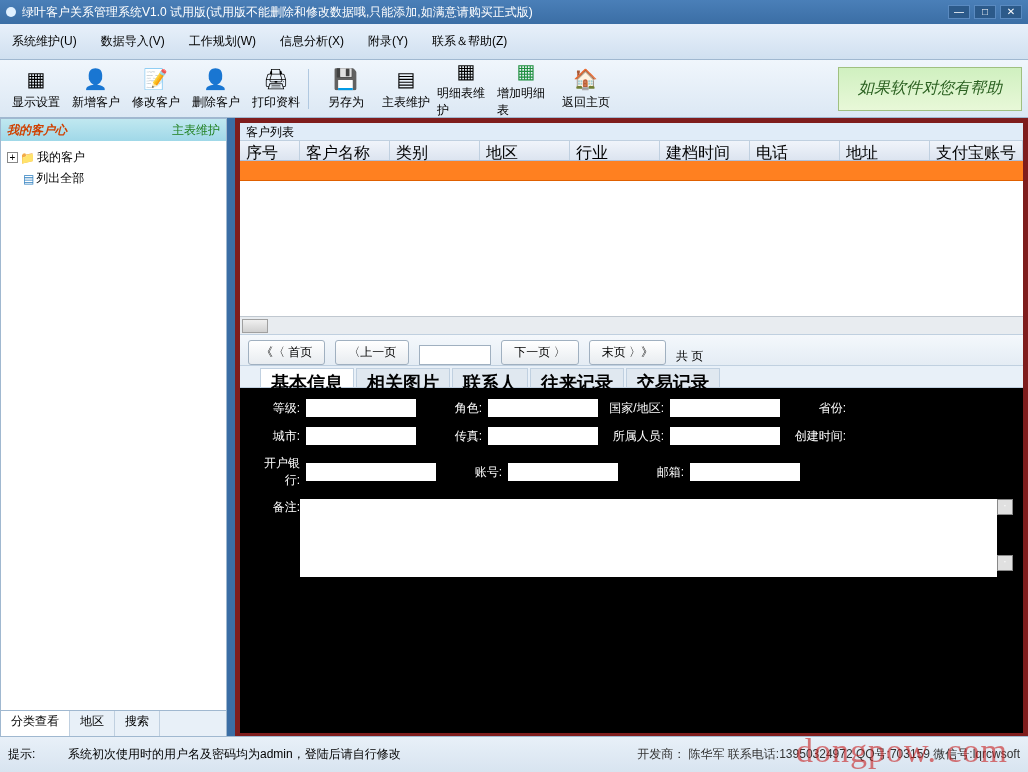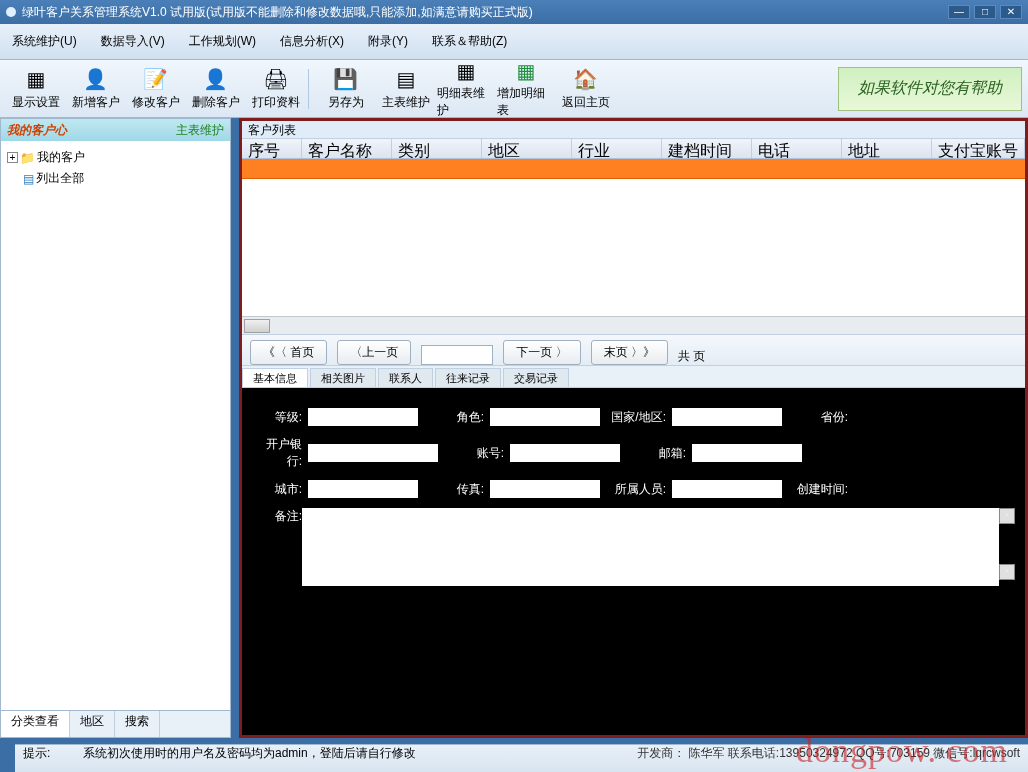--- a/index.html
+++ b/index.html
@@ -29,49 +29,49 @@
 .sidehdr { height:22px; background:linear-gradient(#c0e8f0,#a0d8e8); display:flex; align-items:center; justify-content:space-between; padding:8px 6px; font-size:12px; }
 .sidehdr .t1 { color:#d04000; font-weight:bold; font-style:italic; }
 .sidehdr .t2 { color:#208020; cursor:pointer; }
 .tree { flex:1; padding:6px; font-size:12px; overflow:auto; }
 .treenode { display:flex; align-items:center; gap:2px; padding:2px 0; cursor:pointer; }
 .treenode .exp { width:11px; height:11px; border:1px solid #888; font-size:10px; text-align:center; line-height:9px; }
 .sidetabs { height:27px; background:#e8f0f8; border-top:1px solid #a0b8d0; display:flex; font-size:12px; }
 .sidetab { padding:2px 10px; border-right:1px solid #c0d0e0; cursor:pointer; }
 .sidetab.active { background:#fff; }
 
-.content { flex:1; display:flex; flex-direction:column; background:#fff; border:3px solid #7f1d1d;margin-left:8px; }
+.content { flex:1; display:flex; flex-direction:column; background:#fff; border:5px solid #7f1d1d;margin-left:8px; }
 .listtitle { height:18px; background:#e0ecf8; font-size:12px; padding:0 6px; border-bottom:1px solid #c0d0e0; line-height:18px; }
 .gridhdr { height:20px; background:linear-gradient(#f0f4fa,#dce4f0); border-bottom:1px solid #b0c0d8; display:flex; font-size:16px; }
 .gridhdr div { border-right:1px solid #c0d0e0; padding:2px 6px; white-space:nowrap; }
 .selrow { height:20px; background:#ff8020; border-bottom:1px solid #e06000; }
 .gridbody { flex:1; background:#fff; overflow:auto; }
 .hscroll { height:18px; background:#e8ecf0; border-top:1px solid #c0c8d0; display:flex; align-items:center; }
 .hscroll .thumb { width:26px; height:14px; background:linear-gradient(#f0f0f0,#d0d0d0); border:1px solid #a0a0a0; margin-left:2px; }
 
 .pager { height:32px; background:linear-gradient(#f4f8fc,#e4ecf4); border-top:1px solid #c0d0e0; border-bottom:1px solid #c0d0e0; display:flex; align-items:flex-end; gap:10px; padding:0 8px; font-size:12px; }
 .pgbtn { padding:3px 12px; background:linear-gradient(#fff,#e8ecf0); border:1px solid #a0b0c0; border-radius:3px; cursor:pointer; }
 .pginput { width:72px; height:20px; border:1px solid #a0b0c0; }
 
-.dtabs { height:22px; background:#e8f0f8; border-bottom:1px solid #c0d0e0; display:flex; font-size:11px; padding-left:0; padding-top:2px; }
+.dtabs { height:22px; background:#e8f0f8; border-bottom:1px solid #c0d0e0; display:flex; font-size:18px; padding-left:20px; padding-top:2px;font-weight:bold; }
 .dtab { padding:2px 10px; border:1px solid #c0d0e0; border-bottom:none; margin-right:2px; background:#e0e8f0; cursor:pointer; }
 .dtab.active { background:#fff; }
 
-.detail { height:210px; background:#000; color:#fff; font-size:12px; padding:20px 10px; overflow:hidden; }
+.detail { height:210px; background:#000; color:#fff; font-size:12px; padding:11px 10px; overflow:hidden; }
 .drow { display:flex; align-items:center; gap:6px; margin-bottom:10px; }
 .drow label { width:50px; text-align:right; color:#fff; }
 .drow input { width:110px; height:18px; background:#fff; border:none; color:#000; padding:0 2px; }
 .drow .lbl2 { width:60px; text-align:right; }
 .remark { display:flex; }
 .remark textarea { flex:1; height:78px; background:#fff; border:none; resize:none; }
 .spinbtns { display:flex; flex-direction:column; gap:40px; }
 .spinbtn { width:16px; height:16px; background:#e0e0e0; border:1px solid #888; font-size:10px; text-align:center; cursor:pointer; }
 
 
-.status { position:absolute; bottom:0; left:0; right:0; height:28px; background:linear-gradient(#e8f0f8,#d8e4f0); border-top:1px solid #a0b8d0; display:flex; font-size:12px; padding:0 8px;margin-left:15px; }
+.status { position:absolute; bottom:0; left:0; right:0; height:36px; background:linear-gradient(#e8f0f8,#d8e4f0); border-top:1px solid #a0b8d0; display:flex; align-items:center; font-size:12px; padding:0 8px; }
 .status .s1 { width:60px; }
 .status .s2 { flex:1; }
 .status .s3 { color:#333; }
 
 .watermark { position:absolute; right:20px; bottom:2px; font-size:34px; color:rgba(200,30,30,0.6); font-family:Georgia,serif; letter-spacing:1px; pointer-events:none; }
 </style>
 </head>
 <body>
 
 <div class="titlebar">
@@ -202,35 +202,35 @@
       <div class="drow">
         <label>等级:</label>
           <input style="">
         <label class="lbl2">角色:</label>
           <input style="">
         <label class="lbl2">国家/地区:</label>
           <input style="">
         <label class="lbl2">省份:</label>
       </div>
       <div class="drow">
+        <label>城市:</label>
+          <input style="">
+        <label class="lbl2">传真:</label>
+          <input style="">
+        <label class="lbl2">所属人员:</label>
+          <input style="">
+        <label class="lbl2">创建时间:</label>
+      </div>
+      <div class="drow">
         <label>开户银行:</label>
           <input style="width: 130px;">
         <label class="lbl2">账号:</label>
           <input style="">
         <label class="lbl2">邮箱:</label>
           <input style="">
-      </div>
-      <div class="drow">
-        <label>城市:</label>
-          <input style="">
-        <label class="lbl2">传真:</label>
-          <input style="">
-        <label class="lbl2">所属人员:</label>
-          <input style="">
-        <label class="lbl2">创建时间:</label>
       </div>
       <div class="remark">
         <label style="width:50px;text-align:right;">备注:</label>
         <textarea style=""></textarea>
         <div class="spinbtns">
           <div class="spinbtn">·</div>
           <div class="spinbtn">·</div>
         </div>
       </div>
     </div>

